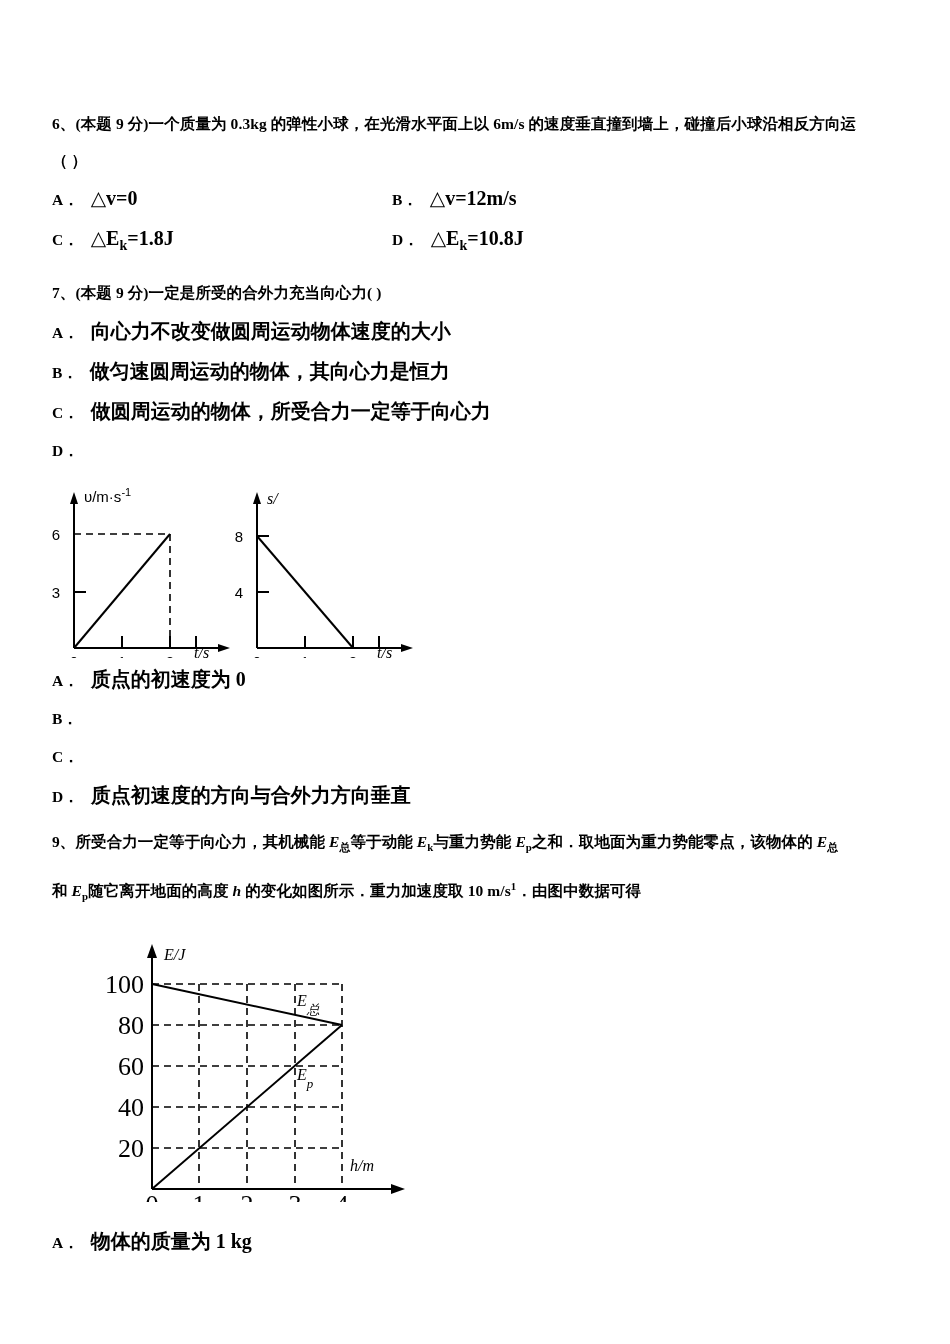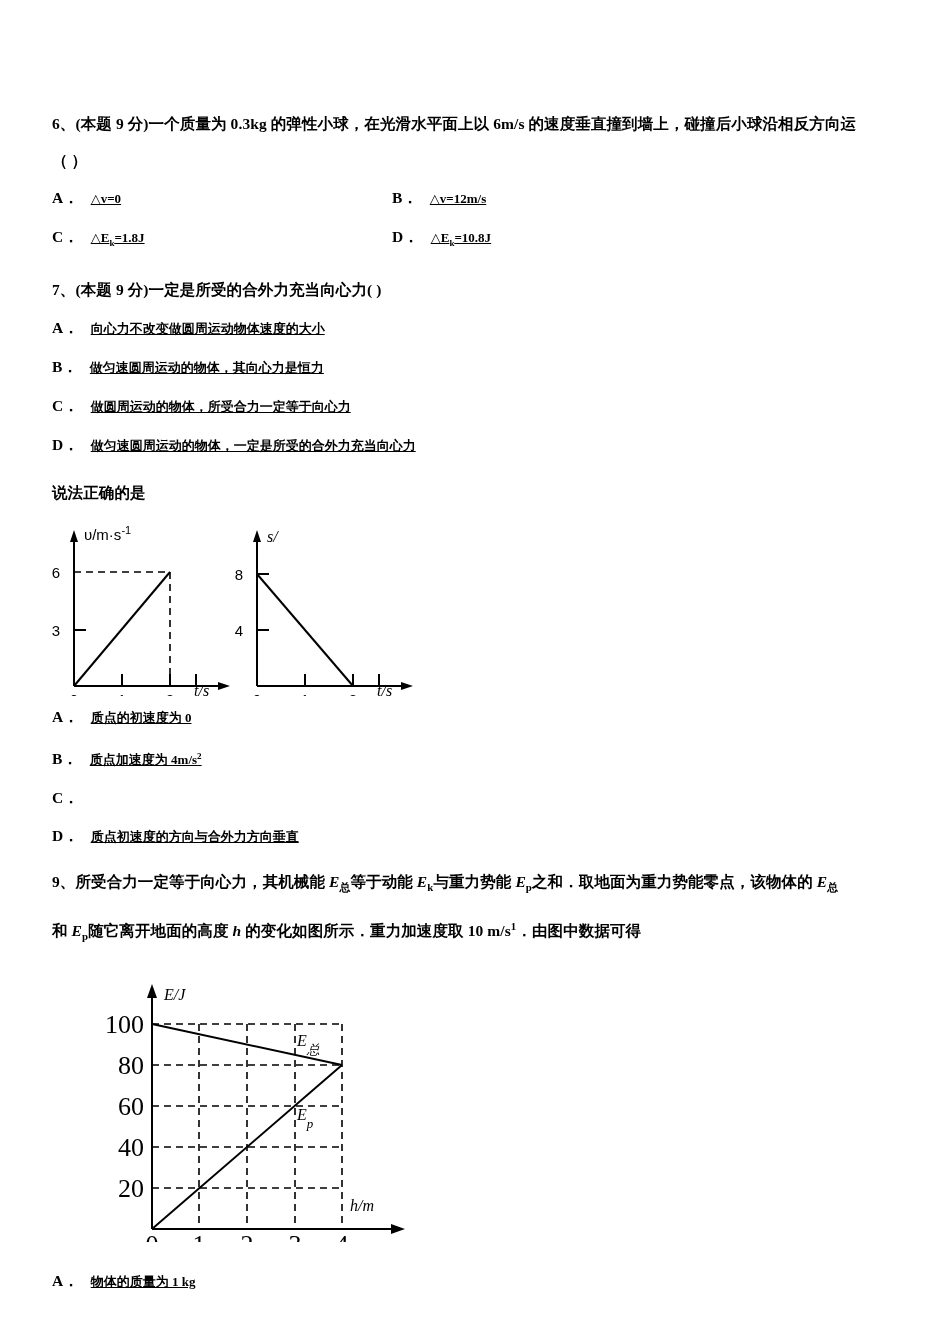--- a/index.html
+++ b/index.html
@@ -62,22 +62,21 @@
   }
   .opt-col-a { width: 340px; }
   .opt-letter {
     font-family: "Liberation Serif", serif;
     font-weight: bold;
     margin-right: 12px;
     font-size: 15.5px;
   }
   .opt-text {
     font-weight: bold;
-    font-size: 13px;
-    text-decoration: underline;
+    font-size: 20px;
   }
   .opt-single {
     line-height: 38px;
     font-size: 15.5px;
     display: flex;
     align-items: baseline;
   }
   sub { font-size: 70%; }
   sup { font-size: 70%; }
   .ital { font-style: italic; }
@@ -182,26 +181,24 @@
       <div class="opt-single">
         <span class="opt-letter">B．</span>
         <span class="opt-text">做匀速圆周运动的物体，其向心力是恒力</span>
       </div>
       <div class="opt-single">
         <span class="opt-letter">C．</span>
         <span class="opt-text">做圆周运动的物体，所受合力一定等于向心力</span>
       </div>
       <div class="opt-single">
         <span class="opt-letter">D．</span>
-        <span class="opt-text">做匀速圆周运动的物体，一定是所受的合外力充当向心力</span>
       </div>
     </div>
 
     <div class="question" style="margin-top:8px;">
-      <div class="q-line">说法正确的是</div>
 
       <div class="fig-q8">
 
         <svg class="svg-abs" style="left:-8px; top:0;" width="210" height="180" viewBox="0 0 210 180">
 
           <line class="axis-line" x1="30" y1="170" x2="30" y2="22"></line>
           <polygon points="30,14 26,26 34,26" fill="#000"></polygon>
 
           <line class="axis-line" x1="30" y1="170" x2="178" y2="170"></line>
           <polygon points="186,170 174,166 174,174" fill="#000"></polygon>
@@ -254,21 +251,20 @@
         </svg>
 
       </div>
 
       <div class="opt-single">
         <span class="opt-letter">A．</span>
         <span class="opt-text">质点的初速度为 0</span>
       </div>
       <div class="opt-single">
         <span class="opt-letter">B．</span>
-        <span class="opt-text"><span>质点加速度为 4m/s</span><sup>2</sup></span>
       </div>
       <div class="opt-single">
         <span class="opt-letter">C．</span>
       </div>
       <div class="opt-single">
         <span class="opt-letter">D．</span>
         <span class="opt-text">质点初速度的方向与合外力方向垂直</span>
       </div>
     </div>
 

